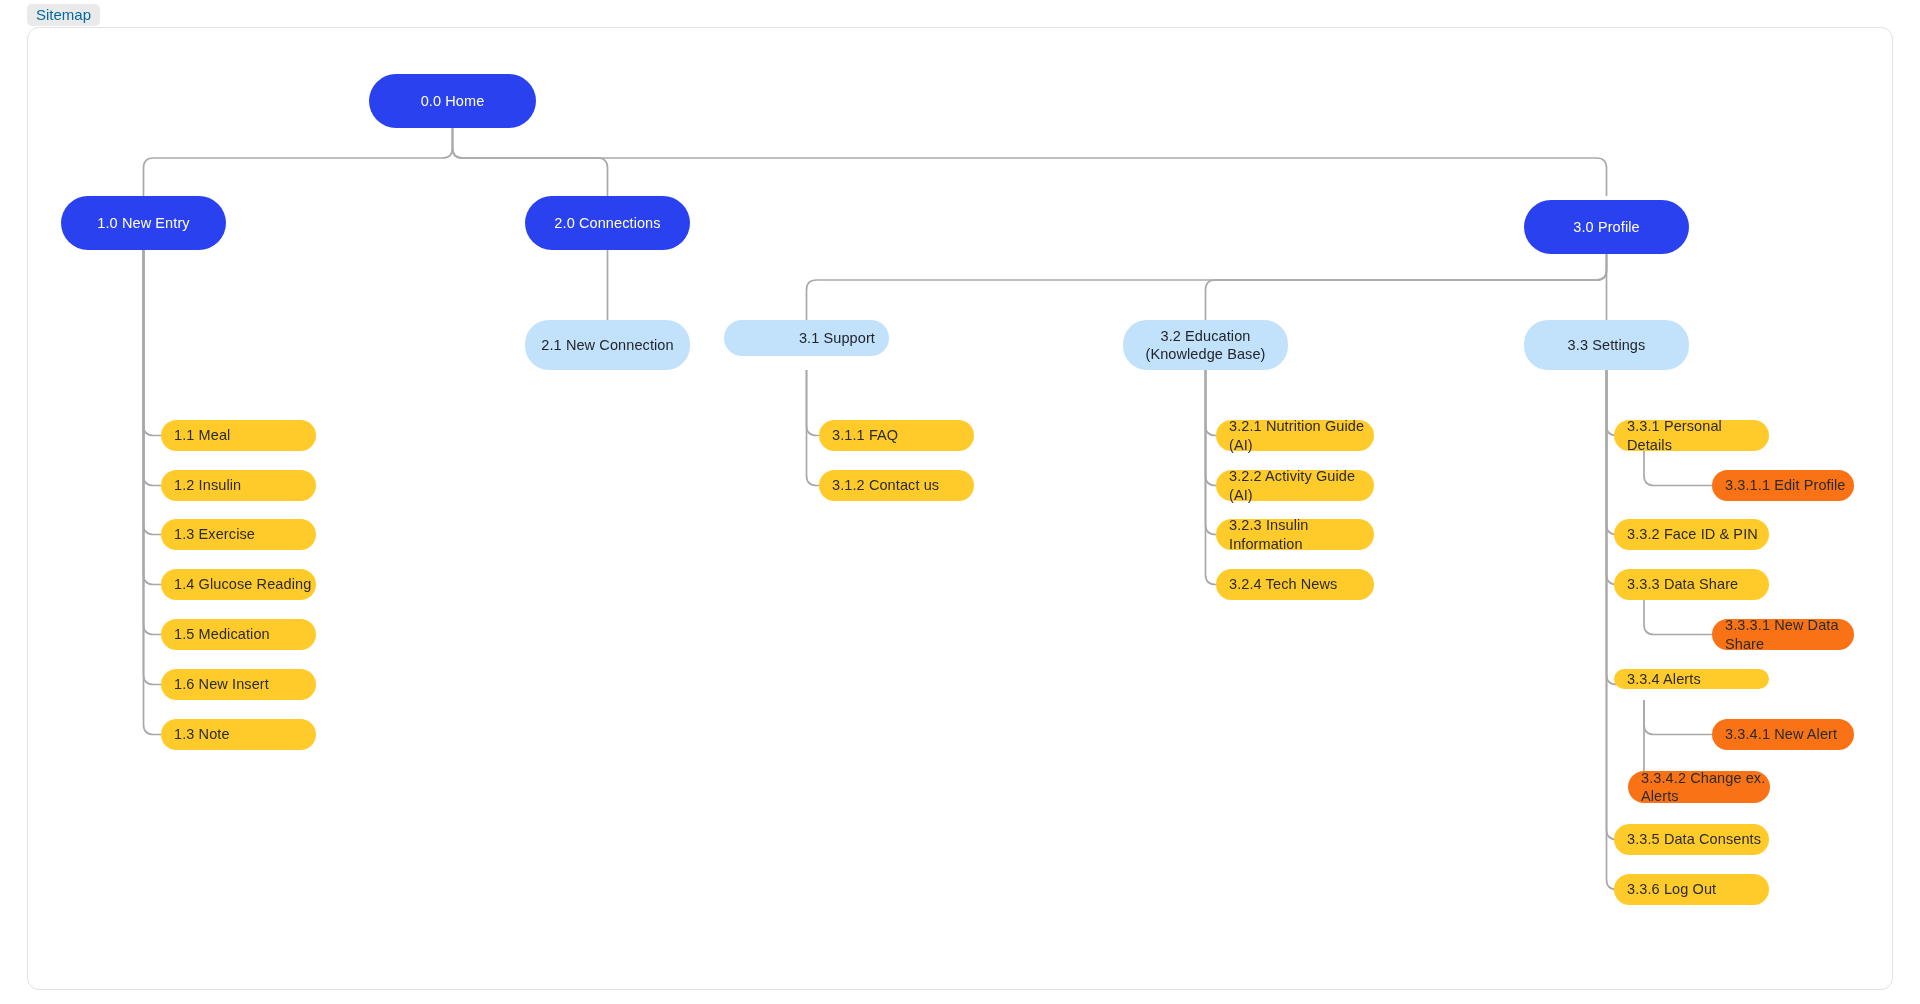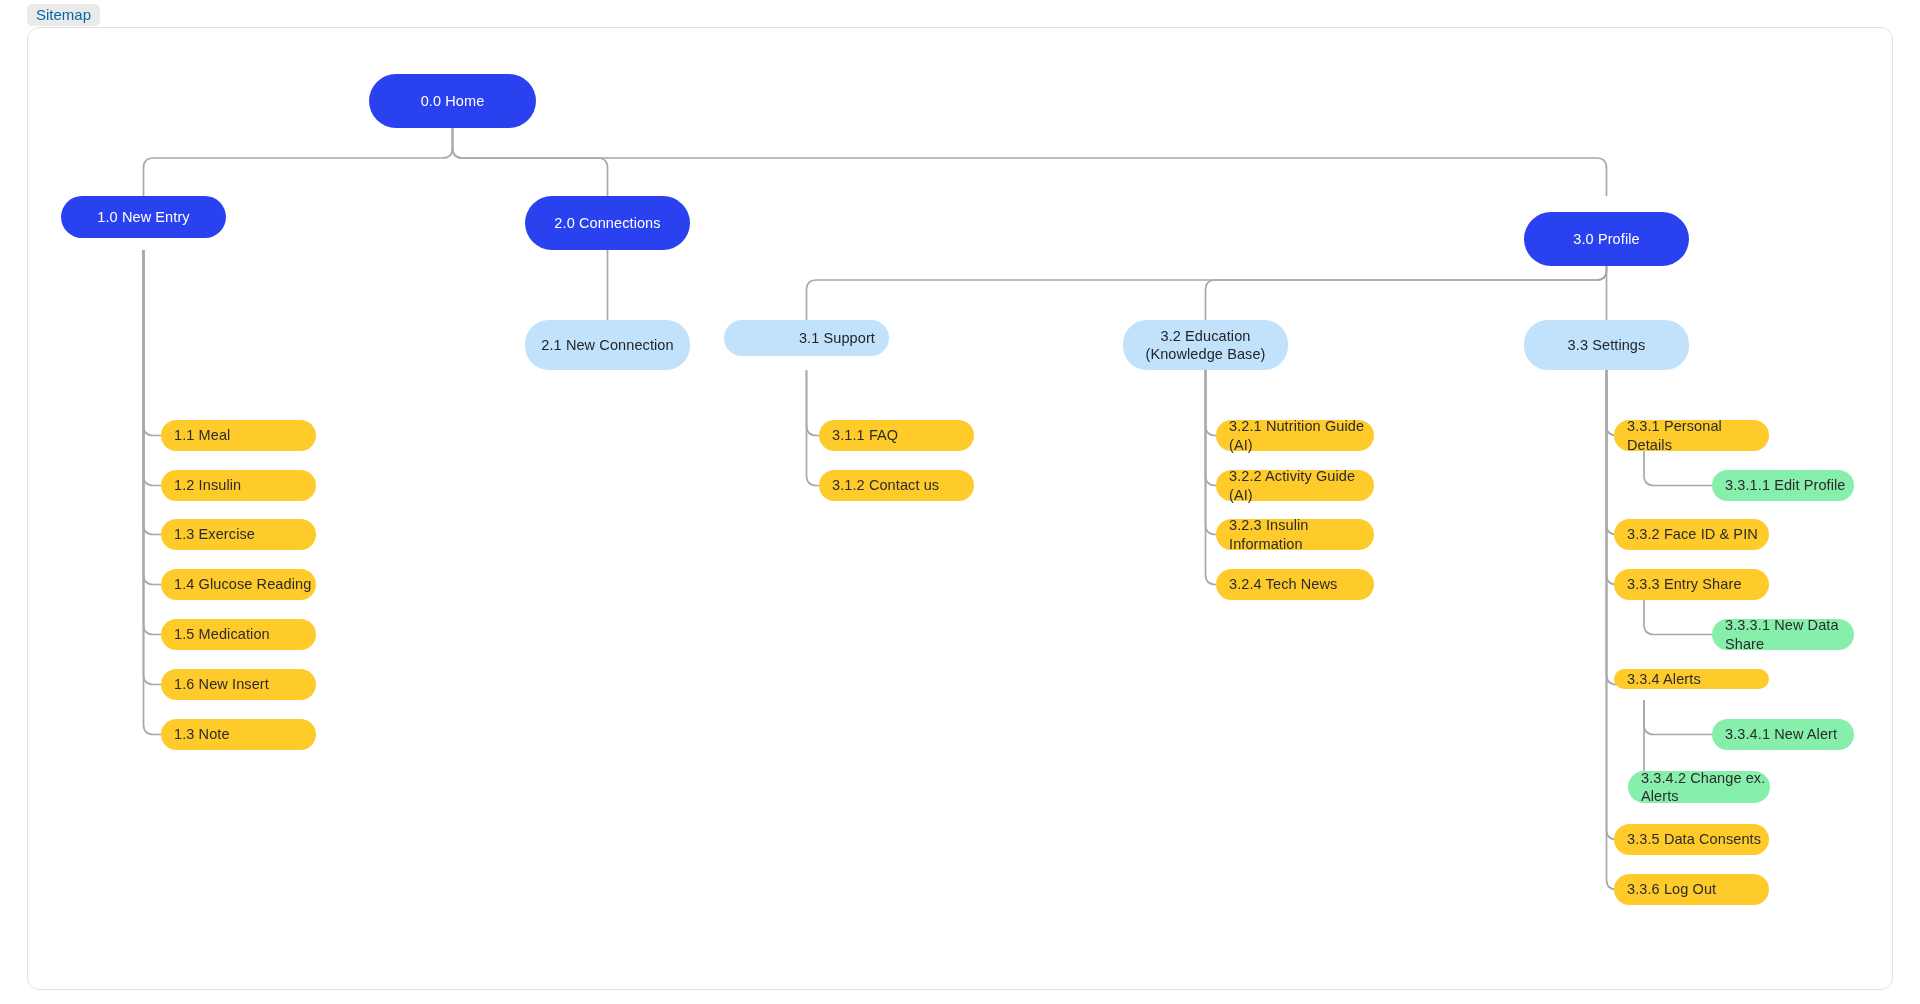--- a/index.html
+++ b/index.html
@@ -67,21 +67,21 @@
     padding: 0 14px;
   }
   .node.lvl3 {
     background: #FFCB2B;
     color: #2b2b2b;
     justify-content: flex-start;
     padding-left: 13px;
     border-radius: 16px;
   }
   .node.lvl4 {
-    background: #86efac;
+    background: #f97316;
     color: #2b2b2b;
     justify-content: flex-start;
     padding-left: 13px;
     border-radius: 16px;
   }
   .node span { display: block; }
 </style>
 </head>
 <body>
 
@@ -186,27 +186,27 @@
           L 1614 839.5"></path>
       <path d="M 1606.5 370 L 1606.5 879.5
           Q 1606.5 889.5 1616.5 889.5
           L 1614 889.5"></path>
     </svg>
 
   <div id="nodes">
       <div class="node lvl0" style="left: 369px; top: 74px; width: 167px; height: 54px;">
         <span>0.0 Home</span>
       </div>
-      <div class="node lvl1" style="left: 61px; top: 196px; width: 165px; height: 42px;">
+      <div class="node lvl1" style="left: 61px; top: 196px; width: 165px; height: 54px;">
         <span>1.0 New Entry</span>
       </div>
       <div class="node lvl1" style="left: 525px; top: 196px; width: 165px; height: 54px;">
         <span>2.0 Connections</span>
       </div>
-      <div class="node lvl1" style="left: 1524px; top: 212px; width: 165px; height: 54px; justify-content: center;">
+      <div class="node lvl1" style="left: 1524px; top: 200px; width: 165px; height: 54px; justify-content: center;">
         <span>3.0 Profile</span>
       </div>
       <div class="node lvl2" style="left: 525px; top: 320px; width: 165px; height: 50px;">
         <span>2.1 New Connection</span>
       </div>
       <div class="node lvl2" style="left: 724px; top: 320px; width: 165px; height: 36px; justify-content: flex-end;">
         <span>3.1 Support</span>
       </div>
       <div class="node lvl2" style="left: 1123px; top: 320px; width: 165px; height: 50px;">
         <span>3.2 Education (Knowledge Base)</span>
@@ -256,21 +256,21 @@
       <div class="node lvl3" style="left: 1614px; top: 420px; width: 155px; height: 31px;">
         <span>3.3.1 Personal Details</span>
       </div>
       <div class="node lvl4" style="left: 1712px; top: 470px; width: 142px; height: 31px;">
         <span>3.3.1.1 Edit Profile</span>
       </div>
       <div class="node lvl3" style="left: 1614px; top: 519px; width: 155px; height: 31px;">
         <span>3.3.2 Face ID &amp; PIN</span>
       </div>
       <div class="node lvl3" style="left: 1614px; top: 569px; width: 155px; height: 31px;">
-        <span>3.3.3 Entry Share</span>
+        <span>3.3.3 Data Share</span>
       </div>
       <div class="node lvl4" style="left: 1712px; top: 619px; width: 142px; height: 31px;">
         <span>3.3.3.1 New Data Share</span>
       </div>
       <div class="node lvl3" style="left: 1614px; top: 669px; width: 155px; height: 20px;">
         <span>3.3.4 Alerts</span>
       </div>
       <div class="node lvl4" style="left: 1712px; top: 719px; width: 142px; height: 31px;">
         <span>3.3.4.1 New Alert</span>
       </div>

